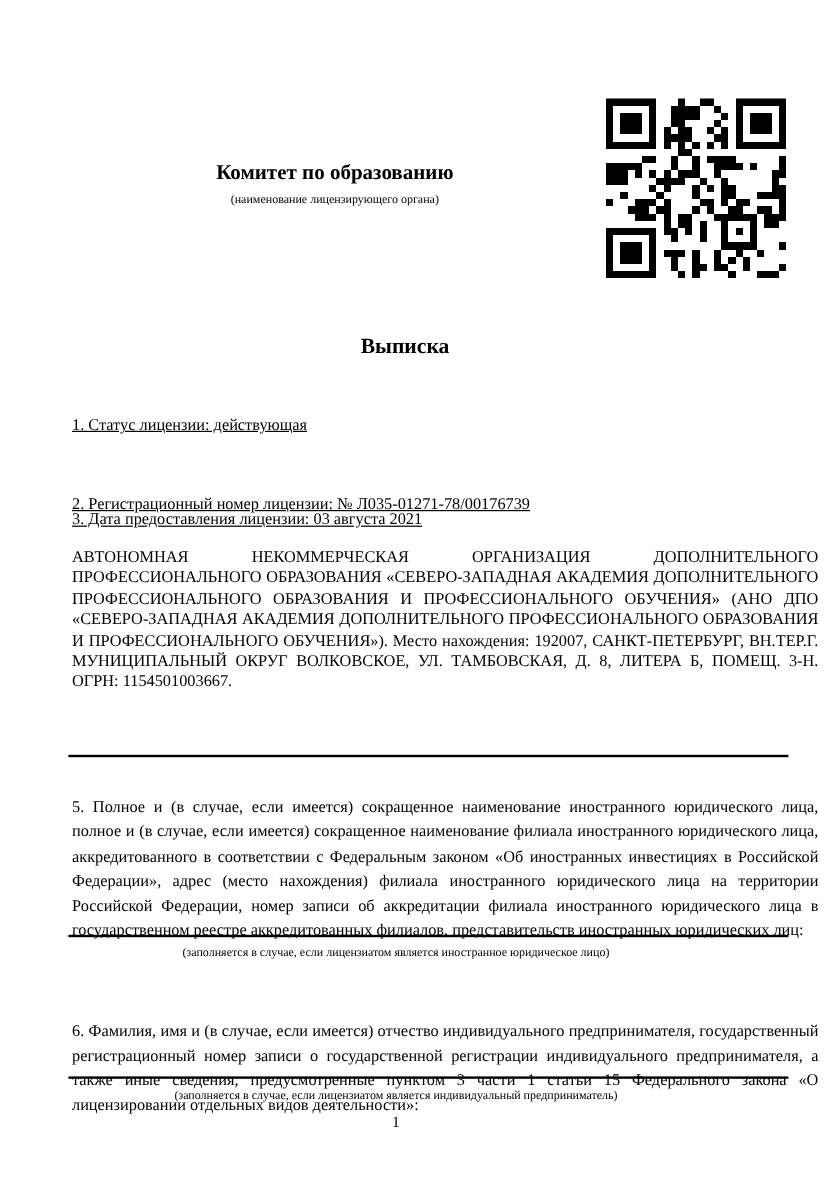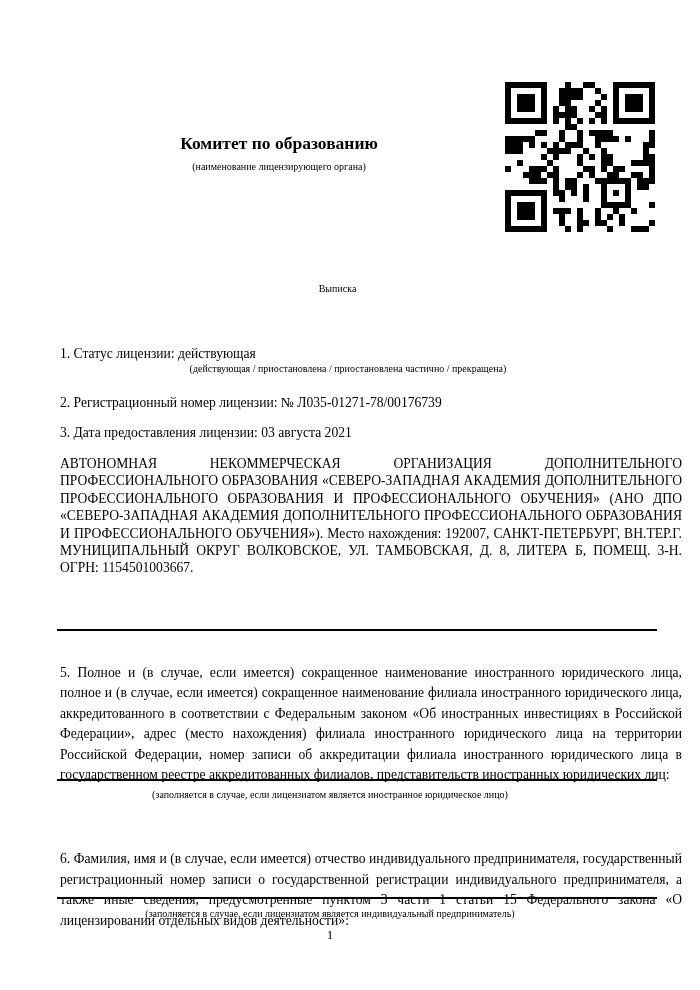--- a/index.html
+++ b/index.html
@@ -25,25 +25,25 @@
     text-align: center;
     font-size: 10px; line-height: 13px;
   }
 
   .qr { left: 505px; top: 82px; width: 150px; height: 150px; }
   .qr svg { display: block; }
 
   .doc-title {
     left: 60px; top: 280px; width: 555px;
     text-align: center;
-    font-size: 10px; line-height: 17.5px;
+    font-size: 18px; line-height: 17.5px; font-weight: bold;
   }
 
   .body-text { font-size: 13.6px; }
-  .line-item { left: 60px; width: 622px; line-height: 18px; }
+  .line-item { left: 60px; width: 622px; line-height: 18px; text-decoration: underline; }
 
   .small-caption {
     text-align: center;
     font-size: 10px; line-height: 12px;
     color: #000000;
   }
   .cap-narrow { left: 60px; width: 576px; }
   .cap-wide   { left: 60px; width: 540px; }
 
   .para {
@@ -360,23 +360,22 @@
         <rect x="22" y="24" width="1" height="1"></rect>
         <rect x="23" y="24" width="1" height="1"></rect>
       </svg>
     </div>
 
   <div class="abs doc-title">
     <div>Выписка</div>
   </div>
 
   <div class="abs line-item body-text" style="top:345px;">1. Статус лицензии: действующая</div>
-  <div class="abs small-caption cap-narrow" style="top:363px;">(действующая / приостановлена / приостановлена частично / прекращена)</div>
-
-  <div class="abs line-item body-text" style="top:394px;">2. Регистрационный номер лицензии: № Л035-01271-78/00176739</div>
+
+  <div class="abs line-item body-text" style="top:411px;">2. Регистрационный номер лицензии: № Л035-01271-78/00176739</div>
 
   <div class="abs line-item body-text" style="top:424px;">3. Дата предоставления лицензии: 03 августа 2021</div>
 
   <div class="abs para body-text lh-tight" style="top:455px;">
     <p>АВТОНОМНАЯ НЕКОММЕРЧЕСКАЯ ОРГАНИЗАЦИЯ ДОПОЛНИТЕЛЬНОГО ПРОФЕССИОНАЛЬНОГО ОБРАЗОВАНИЯ «СЕВЕРО-ЗАПАДНАЯ АКАДЕМИЯ ДОПОЛНИТЕЛЬНОГО ПРОФЕССИОНАЛЬНОГО ОБРАЗОВАНИЯ И ПРОФЕССИОНАЛЬНОГО ОБУЧЕНИЯ» (АНО ДПО «СЕВЕРО-ЗАПАДНАЯ АКАДЕМИЯ ДОПОЛНИТЕЛЬНОГО ПРОФЕССИОНАЛЬНОГО ОБРАЗОВАНИЯ И ПРОФЕССИОНАЛЬНОГО ОБУЧЕНИЯ»). Место нахождения: 192007, САНКТ-ПЕТЕРБУРГ, ВН.ТЕР.Г. МУНИЦИПАЛЬНЫЙ ОКРУГ ВОЛКОВСКОЕ, УЛ. ТАМБОВСКАЯ, Д. 8, ЛИТЕРА Б, ПОМЕЩ. 3-Н. ОГРН: 1154501003667.</p>
   </div>
   <div class="abs rule" style="top:629px;"></div>
 
   <div class="abs para body-text lh-item5" style="top:663px;">5. Полное и (в случае, если имеется) сокращенное наименование иностранного юридического лица, полное и (в случае, если имеется) сокращенное наименование филиала иностранного юридического лица, аккредитованного в соответствии с Федеральным законом «Об иностранных инвестициях в Российской Федерации», адрес (место нахождения) филиала иностранного юридического лица на территории Российской Федерации, номер записи об аккредитации филиала иностранного юридического лица в государственном реестре аккредитованных филиалов, представительств иностранных юридических лиц:</div>
   <div class="abs rule" style="top:779px;"></div>

